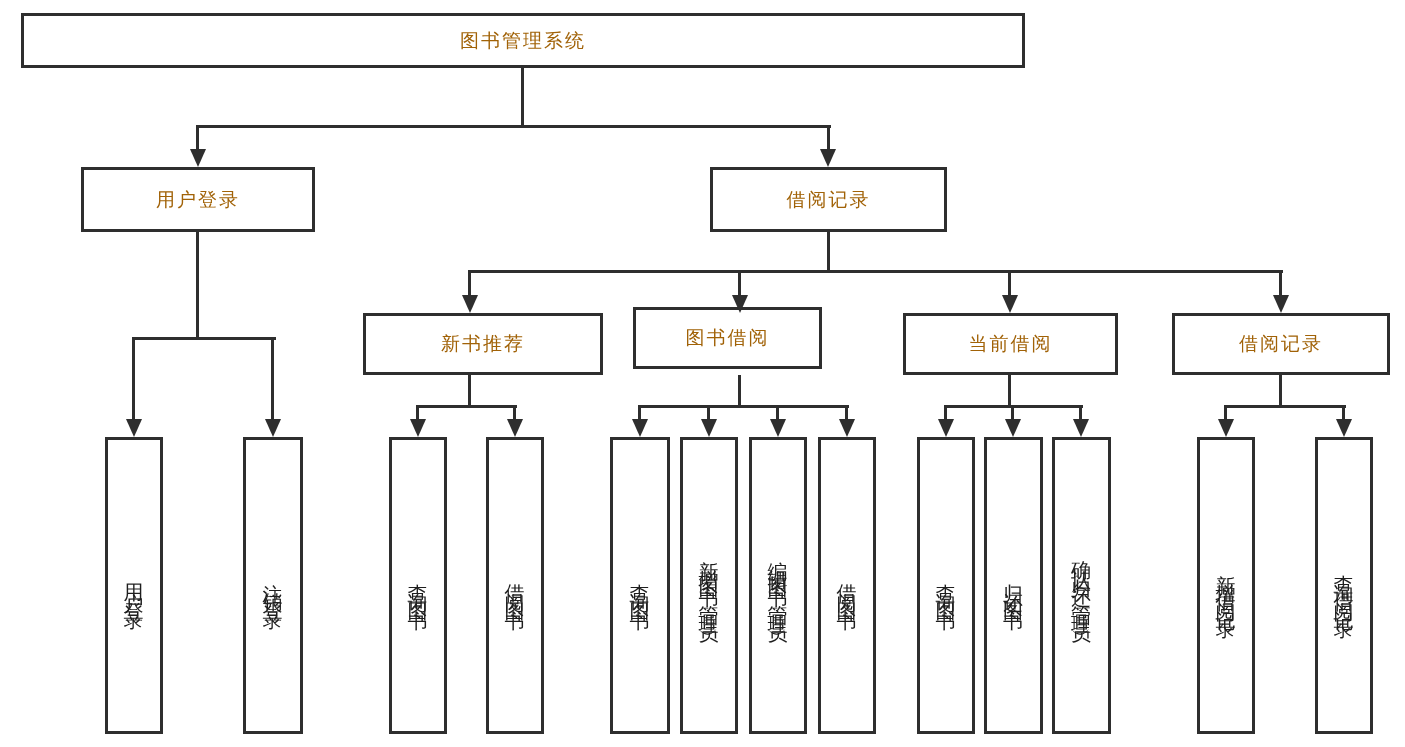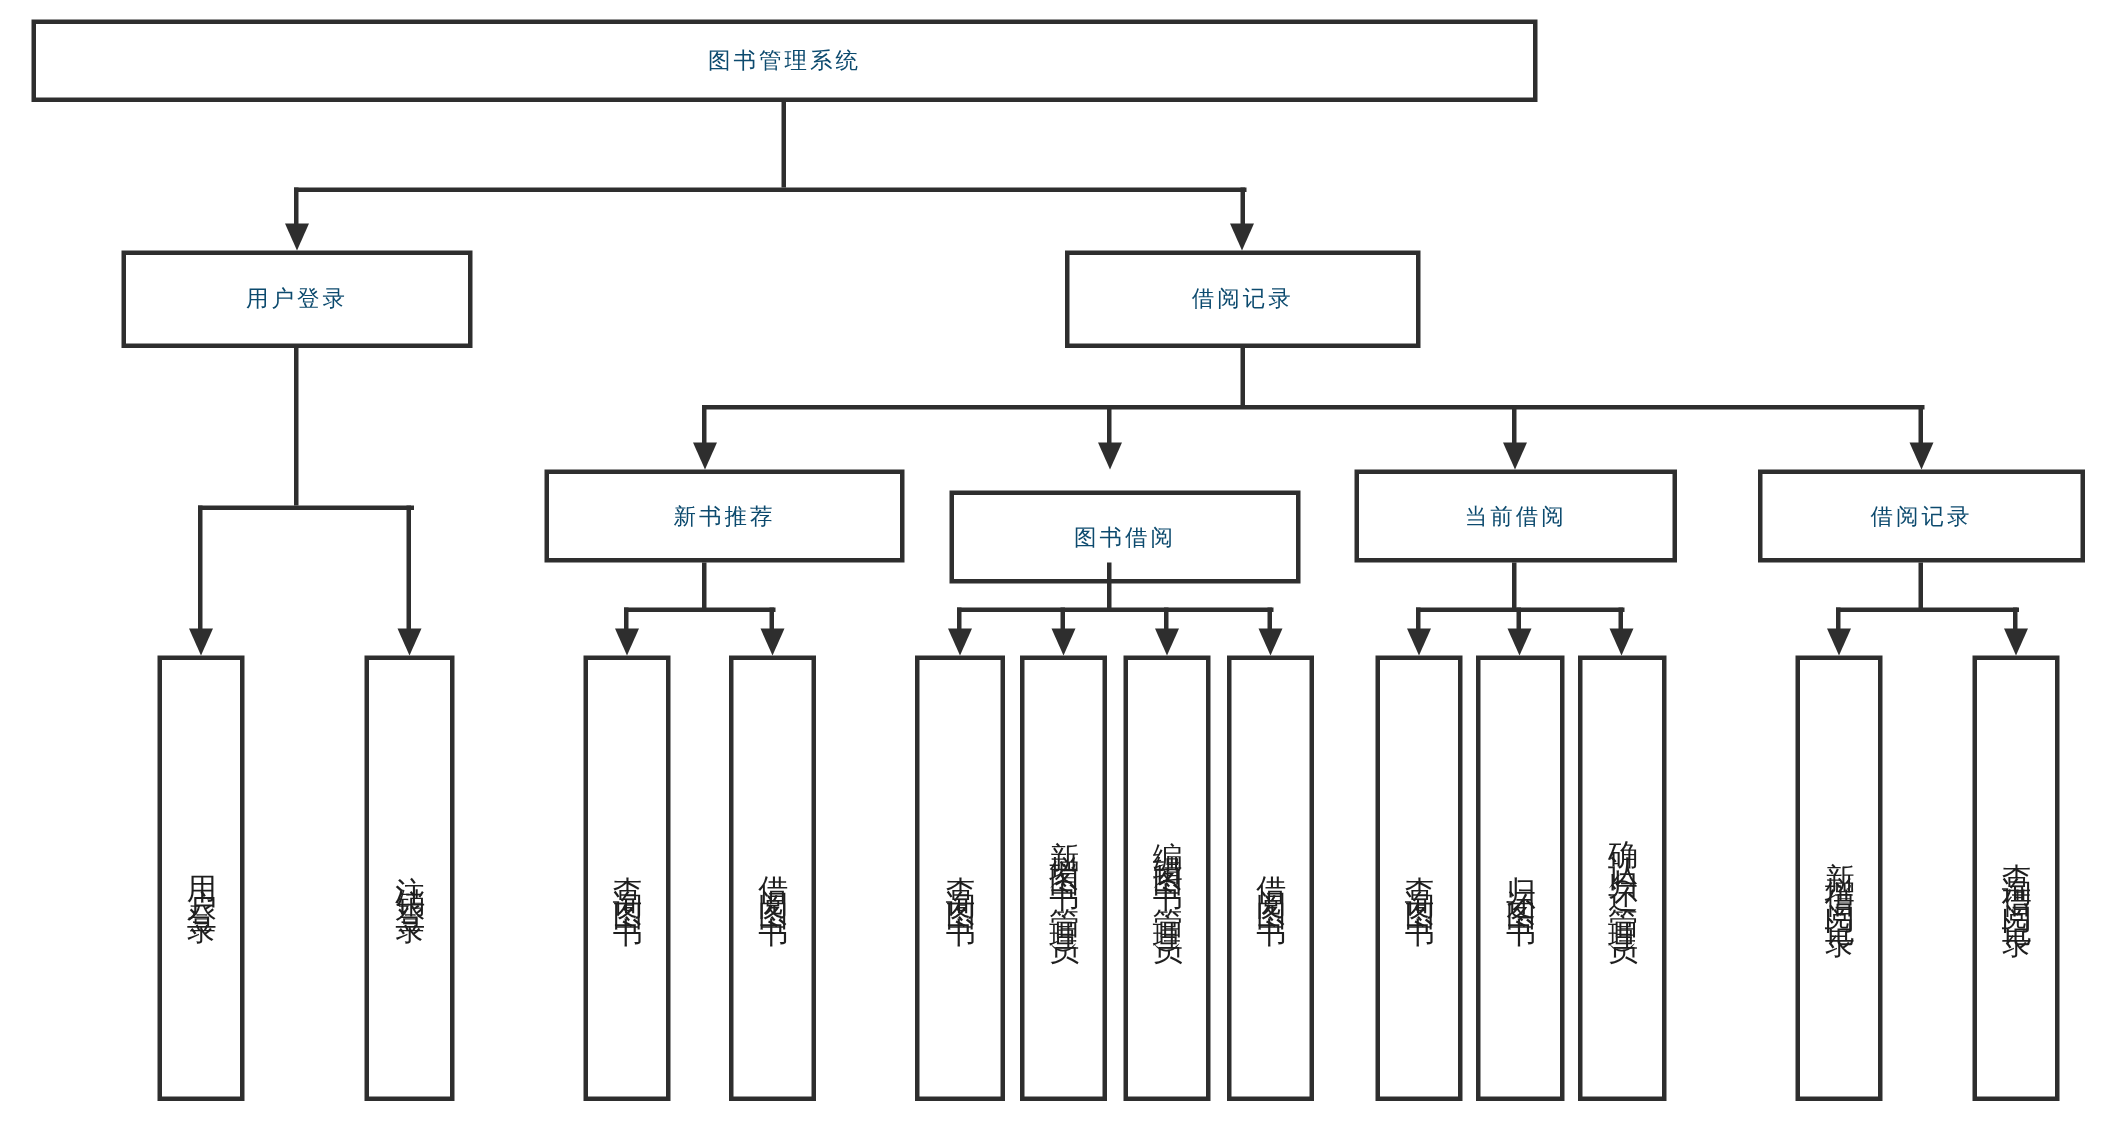--- a/index.html
+++ b/index.html
@@ -14,22 +14,22 @@
   }
   .box {
     position: absolute;
     background: #ffffff;
     border: 3px solid #2e2e2e;
     display: flex;
     align-items: center;
     justify-content: center;
   }
   .hlabel {
-    font-size: 15px;
-    color: #0c4a6e;
+    font-size: 19px;
+    color: #a16207;
     letter-spacing: 2px;
     white-space: nowrap;
   }
   .vlabel {
     writing-mode: vertical-rl;
     text-orientation: mixed;
     font-size: 20px;
     color: #1e1e1e;
     letter-spacing: 9px;
     line-height: 1;
@@ -67,21 +67,21 @@
   <div class="box" style="left:81px; top:167px; width:234px; height:65px;">
     <span class="hlabel">用户登录</span>
   </div>
   <div class="box" style="left:710px; top:167px; width:237px; height:65px;">
     <span class="hlabel">借阅记录</span>
   </div>
 
   <div class="box" style="left:363px; top:313px; width:240px; height:62px;">
     <span class="hlabel">新书推荐</span>
   </div>
-  <div class="box" style="left:633px; top:327px; width:234px; height:62px;">
+  <div class="box" style="left:633px; top:307px; width:189px; height:62px;">
     <span class="hlabel">图书借阅</span>
   </div>
   <div class="box" style="left:1172px; top:313px; width:218px; height:62px;">
     <span class="hlabel">借阅记录</span>
   </div>
   <div class="box" style="left:903px; top:313px; width:215px; height:62px;">
     <span class="hlabel">当前借阅</span>
   </div>
 
   <div class="box" style="left:105px; top:437px; width:58px; height:297px;">

